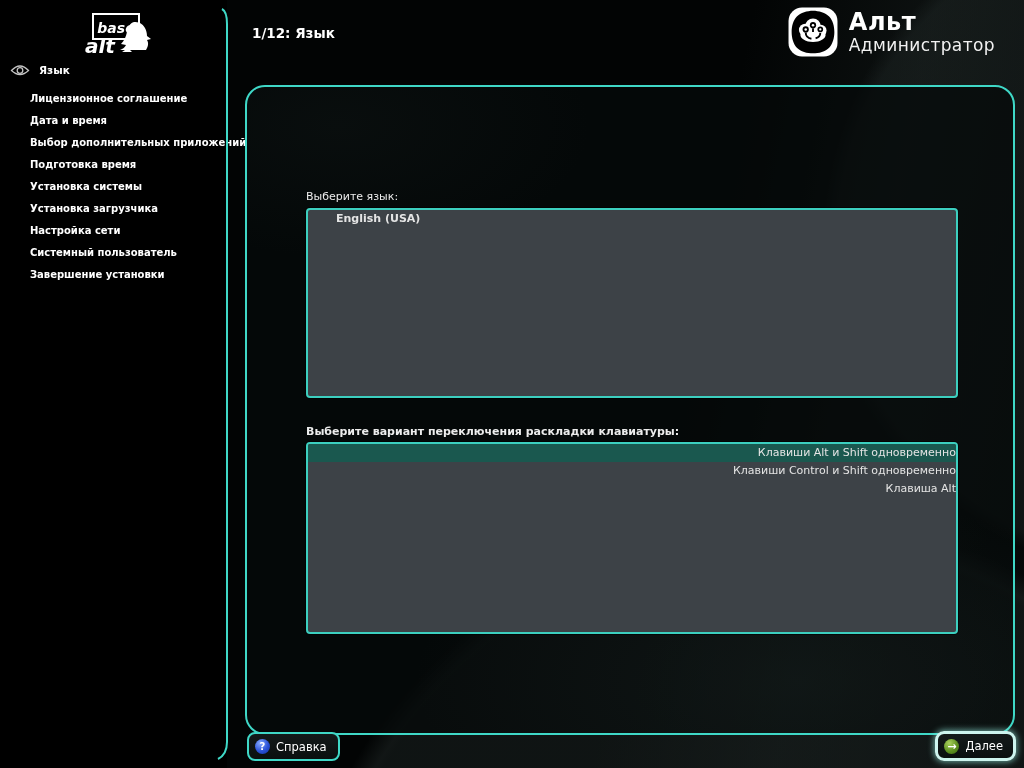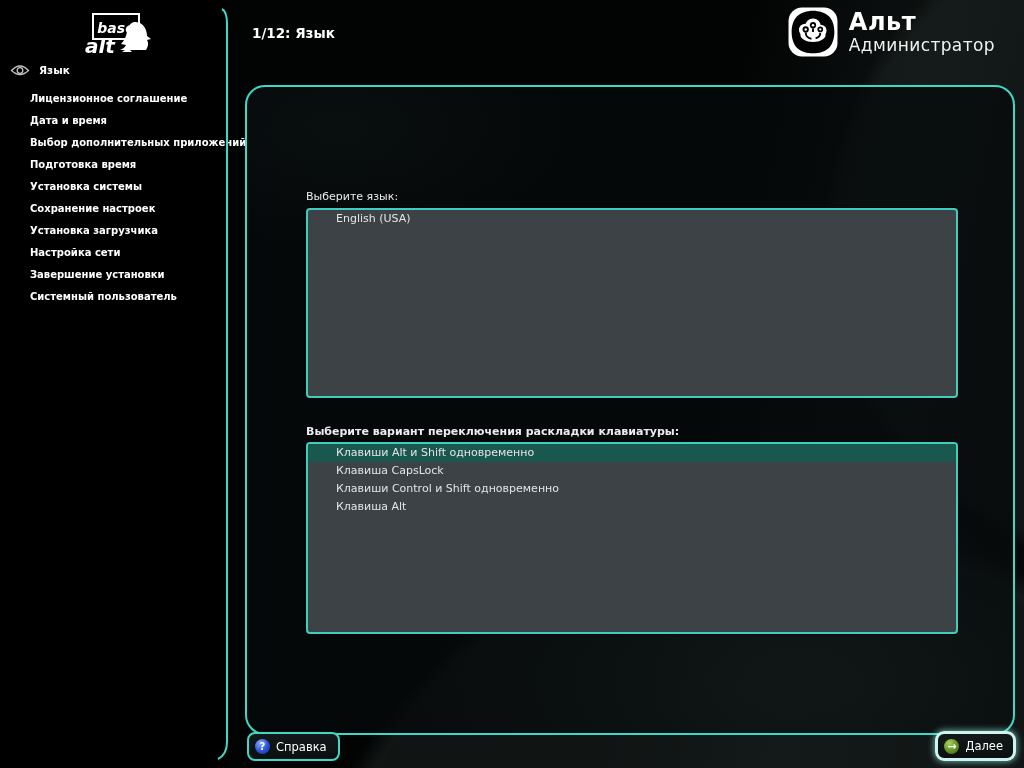--- a/index.html
+++ b/index.html
@@ -52,22 +52,22 @@
   }
   .field-label{position:absolute;left:59px;font-size:11px;color:#ececec;}
   .lang-label{top:103px;}
   .kbd-label{top:338px;font-weight:bold;}
   .listbox{
     position:absolute;left:59px;width:648px;
     border:2px solid #3ccfbf;border-radius:4px;
     background:var(--list-bg);overflow:hidden;
     box-shadow:0 0 0 1px rgba(0,0,0,0.55);
   }
-  .lang-list{top:121px;height:186px;}
-  .kbd-list{top:355px;height:188px;}
+  .lang-list{top:121px;height:186px;font-weight:bold;}
+  .kbd-list{top:355px;height:188px;text-align:right;}
   .list-row{
     height:18px;line-height:18px;padding-left:28px;
     font-size:11px;color:#e4e4e4;white-space:nowrap;
   }
   .list-row.selected{background:var(--selection-bg);}
   
   .btn{
     position:absolute;display:inline-flex;align-items:center;gap:6px;
     background:linear-gradient(#141a1a,#0a0f0f);
     color:#fff;font-size:11.5px;cursor:default;
@@ -115,25 +115,24 @@
       </svg>
       <span class="lbl">Язык</span>
     </div>
 
     <div class="nav-steps">
         <div class="nav-step">Лицензионное соглашение</div>
         <div class="nav-step">Дата и время</div>
         <div class="nav-step">Выбор дополнительных приложений</div>
         <div class="nav-step">Подготовка время</div>
         <div class="nav-step">Установка системы</div>
-        <div class="nav-step">Сохранение настроек</div>
         <div class="nav-step">Установка загрузчика</div>
         <div class="nav-step">Настройка сети</div>
+        <div class="nav-step">Системный пользователь</div>
         <div class="nav-step">Завершение установки</div>
-        <div class="nav-step">Системный пользователь</div>
       </div>
 
     <svg class="sidebar-curve" width="232" height="768" viewBox="0 0 232 768">
       <path d="M222 9 C226 11 227 16 227 24 L227 742 C227 751 224 756 218 759" fill="none" stroke="#3fd8c7" stroke-width="2"></path>
     </svg>
   </div>
 
   <div class="page-title">1/12: Язык</div>
 
   <div class="brand">
@@ -168,21 +167,20 @@
 
   <div class="panel">
     <div class="field-label lang-label">Выберите язык:</div>
     <div class="listbox lang-list" id="lang-list">
         <div class="list-row">English (USA)</div>
       </div>
 
     <div class="field-label kbd-label">Выберите вариант переключения раскладки клавиатуры:</div>
     <div class="listbox kbd-list" id="kbd-list">
         <div class="list-row selected">Клавиши Alt и Shift одновременно</div>
-        <div class="list-row">Клавиша CapsLock</div>
         <div class="list-row">Клавиши Control и Shift одновременно</div>
         <div class="list-row">Клавиша Alt</div>
       </div>
   </div>
 
   <div class="btn btn-help">
     <span class="orb orb-q">?</span>
     <span>Справка</span>
   </div>
 

